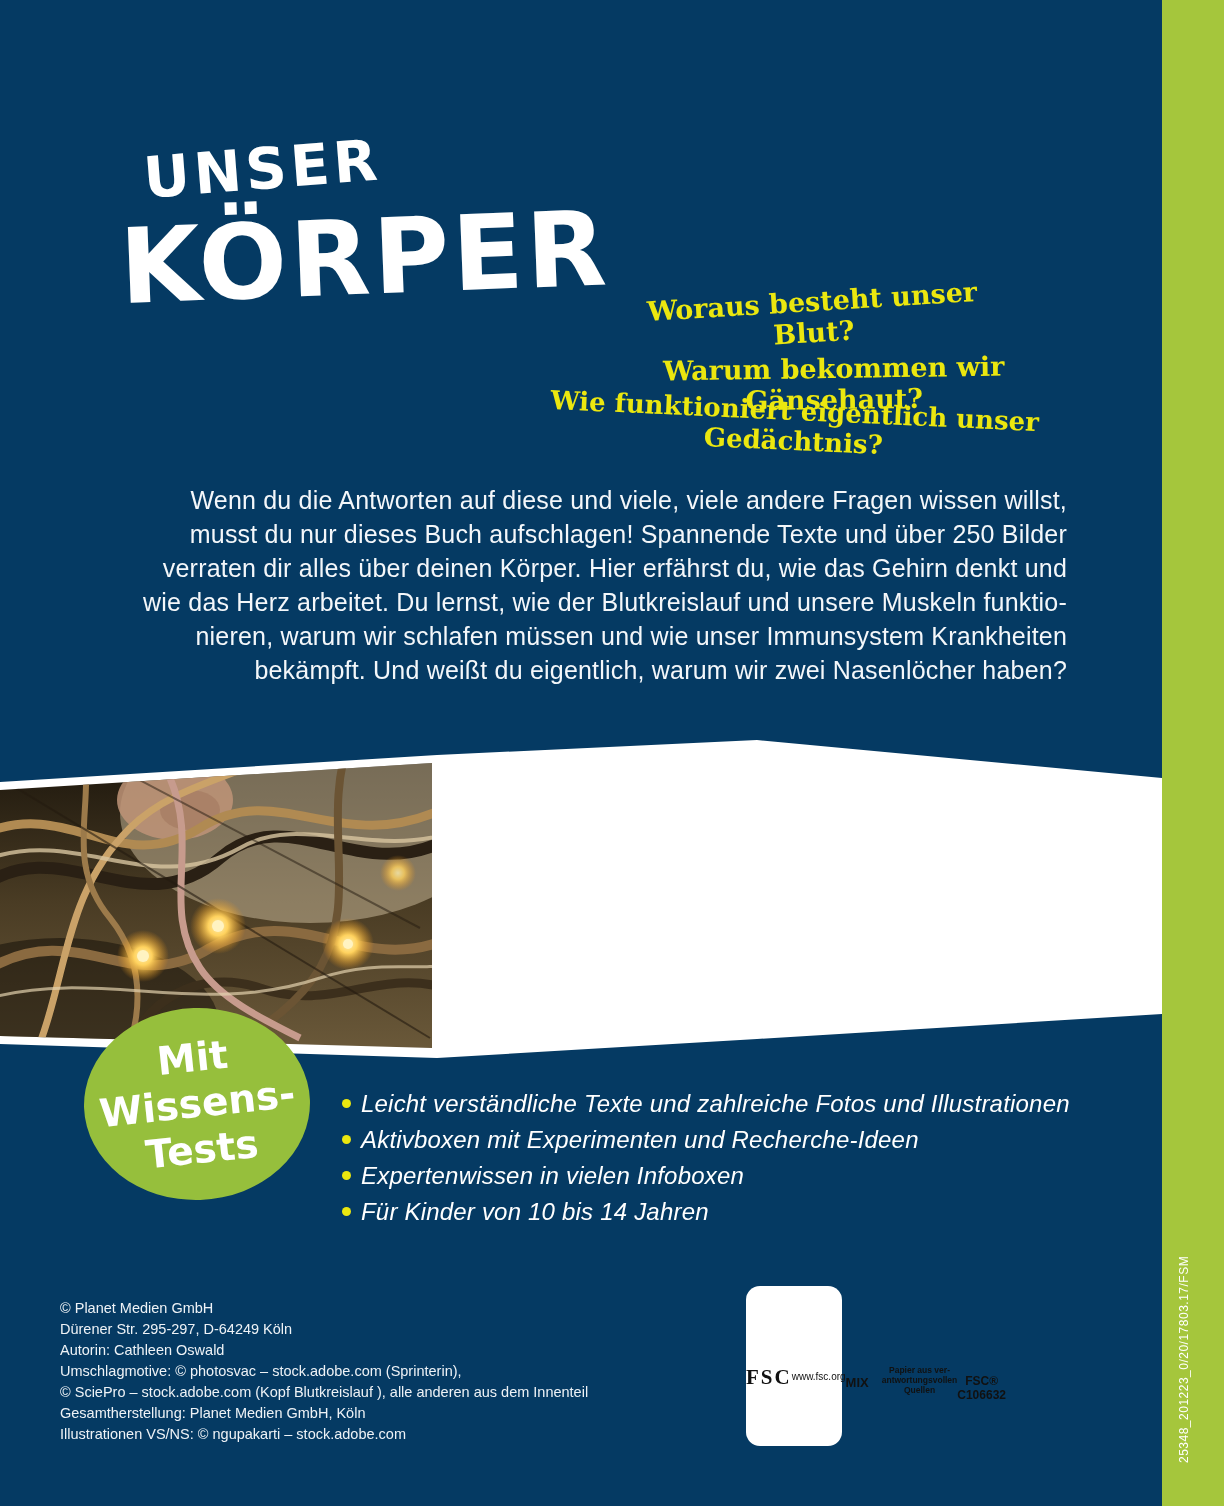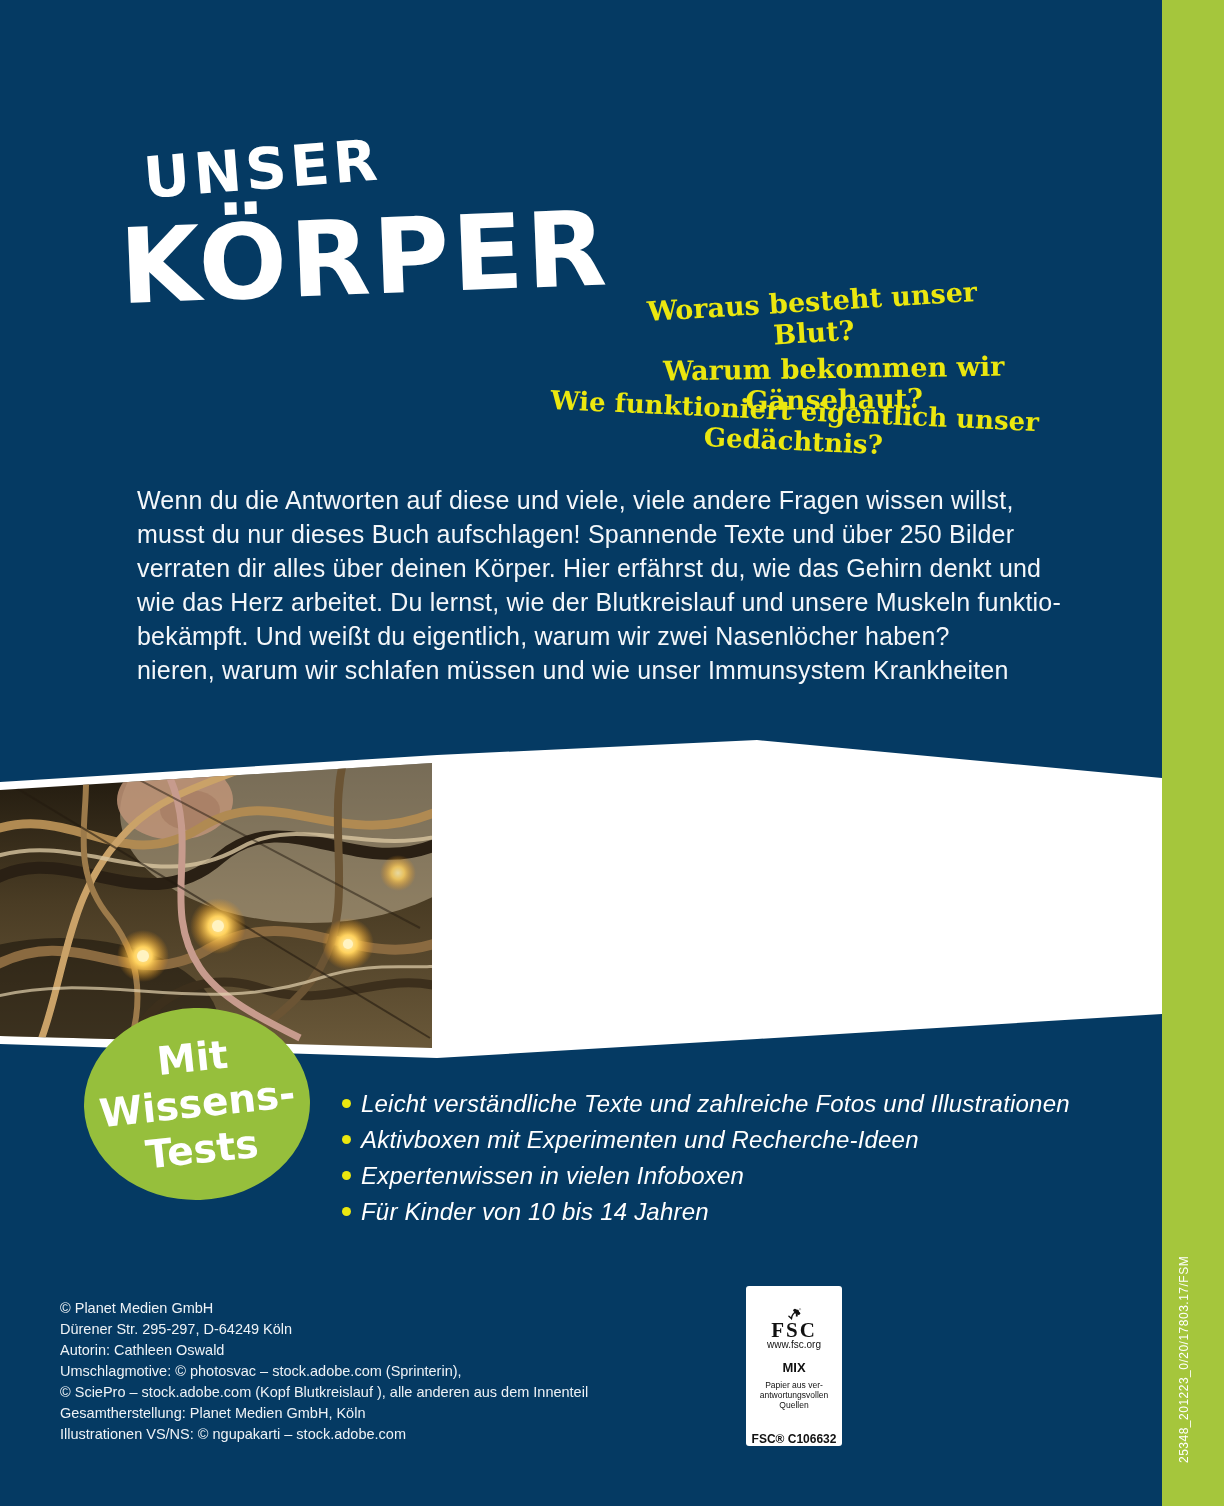--- a/index.html
+++ b/index.html
@@ -22,21 +22,21 @@
     font-family:"DejaVu Sans", sans-serif; font-weight:bold;
     font-size:104px; color:#ffffff; letter-spacing:3px;
     transform:rotate(-2.2deg); transform-origin:left bottom; line-height:1.1;
   }
   
   .q{position:absolute; font-family:"DejaVu Serif", serif; font-weight:bold; color:#ebe70f; text-align:center; line-height:1.15;}
   .q1{left:618px; top:286px; width:390px; font-size:27px; transform:rotate(-3.5deg);}
   .q2{left:592px; top:353px; width:484px; font-size:27px; transform:rotate(-0.8deg);}
   .q3{left:476px; top:397px; width:636px; font-size:26px; transform:rotate(2.6deg);}
   
-  .intro{position:absolute; left:137px; top:483px; width:930px; color:#f4f7fa; font-size:25px; line-height:34px; letter-spacing:0.2px;}
+  .intro{position:absolute; left:137px; top:483px; width:930px; color:#f4f7fa; font-size:25px; line-height:34px; letter-spacing:0.2px;text-align:right;}
   
   .band{position:absolute; left:0; top:738px; width:1224px; height:330px;}
   
   .badge{
     position:absolute; left:84px; top:1008px; width:226px; height:192px;
     background:#96bf3c; border-radius:50%;
     transform:rotate(-2deg); z-index:5;
     display:flex; align-items:center; justify-content:center;
   }
   .badge-text{
@@ -46,28 +46,28 @@
   
   .features{position:absolute; left:342px; top:1086px; z-index:6;}
   .feat{display:flex; align-items:flex-start; height:36px;}
   .dot{flex:0 0 auto; width:9px; height:9px; border-radius:50%; background:#ebe70f; margin:13px 10px 0 0;}
   .feat-text{color:#ffffff; font-size:24px; line-height:36px; letter-spacing:0.2px;font-style:italic;}
   
   .imprint{position:absolute; left:60px; top:1298px; color:#eef2f6; font-size:14.5px; line-height:21px;}
   
   .fsc{
     position:absolute; left:746px; top:1286px; width:96px; height:160px;
-    background:#ffffff; border-radius:3px; z-index:6;
-    display:flex; flex-direction:column; align-items:center; color:#111;
+    background:#ffffff; border-radius:14px; z-index:6;
+    display:flex; align-items:center; color:#111;
     padding-top:22px; box-sizing:border-box; text-align:center;
   }
   .fsc-brand{font-family:"Liberation Serif", serif; font-weight:bold; font-size:21px; line-height:20px; letter-spacing:2px;}
   .fsc-url{font-size:10px; line-height:10px;}
   .fsc-grade{font-weight:bold; font-size:13px; line-height:15px; margin-top:10px;}
-  .fsc-claim{font-weight:normal; font-size:8.5px; line-height:10px; margin-top:5px;}
+  .fsc-claim{font-weight:bold; font-size:8.5px; line-height:10px; margin-top:5px;margin-left:13px;}
   .fsc-license{font-weight:bold; font-size:12px; line-height:14px; margin-top:22px;}
   
   .print-code{
     position:absolute; left:1176px; top:1463px; width:220px; height:16px;
     transform:rotate(-90deg); transform-origin:0 0;
     color:#ffffff; font-size:12px; line-height:16px; letter-spacing:0.5px; white-space:nowrap;
   }
 </style>
 </head>
 <body>
@@ -81,22 +81,22 @@
 
   <div class="q q1">Woraus besteht unser Blut?</div>
   <div class="q q2">Warum bekommen wir Gänsehaut?</div>
   <div class="q q3">Wie funktioniert eigentlich unser Gedächtnis?</div>
 
   <div class="intro">
     <div>Wenn du die Antworten auf diese und viele, viele andere Fragen wissen willst,</div>
     <div>musst du nur dieses Buch aufschlagen! Spannende Texte und über 250 Bilder</div>
     <div>verraten dir alles über deinen Körper. Hier erfährst du, wie das Gehirn denkt und</div>
     <div>wie das Herz arbeitet. Du lernst, wie der Blutkreislauf und unsere Muskeln funktio-</div>
+    <div>nieren, warum wir schlafen müssen und wie unser Immunsystem Krankheiten</div>
     <div>bekämpft. Und weißt du eigentlich, warum wir zwei Nasenlöcher haben?</div>
-    <div>nieren, warum wir schlafen müssen und wie unser Immunsystem Krankheiten</div>
   </div>
 
   <div class="band">
     <svg width="1224" height="330" viewBox="0 0 1224 330">
       <defs>
         <clipPath id="clipL">
             <polygon points="0,52 432,25 432,310 0,298"></polygon>
           </clipPath>
         <clipPath id="clipM">
             <polygon points="440,30 755,10 755,294 440,312"></polygon>

